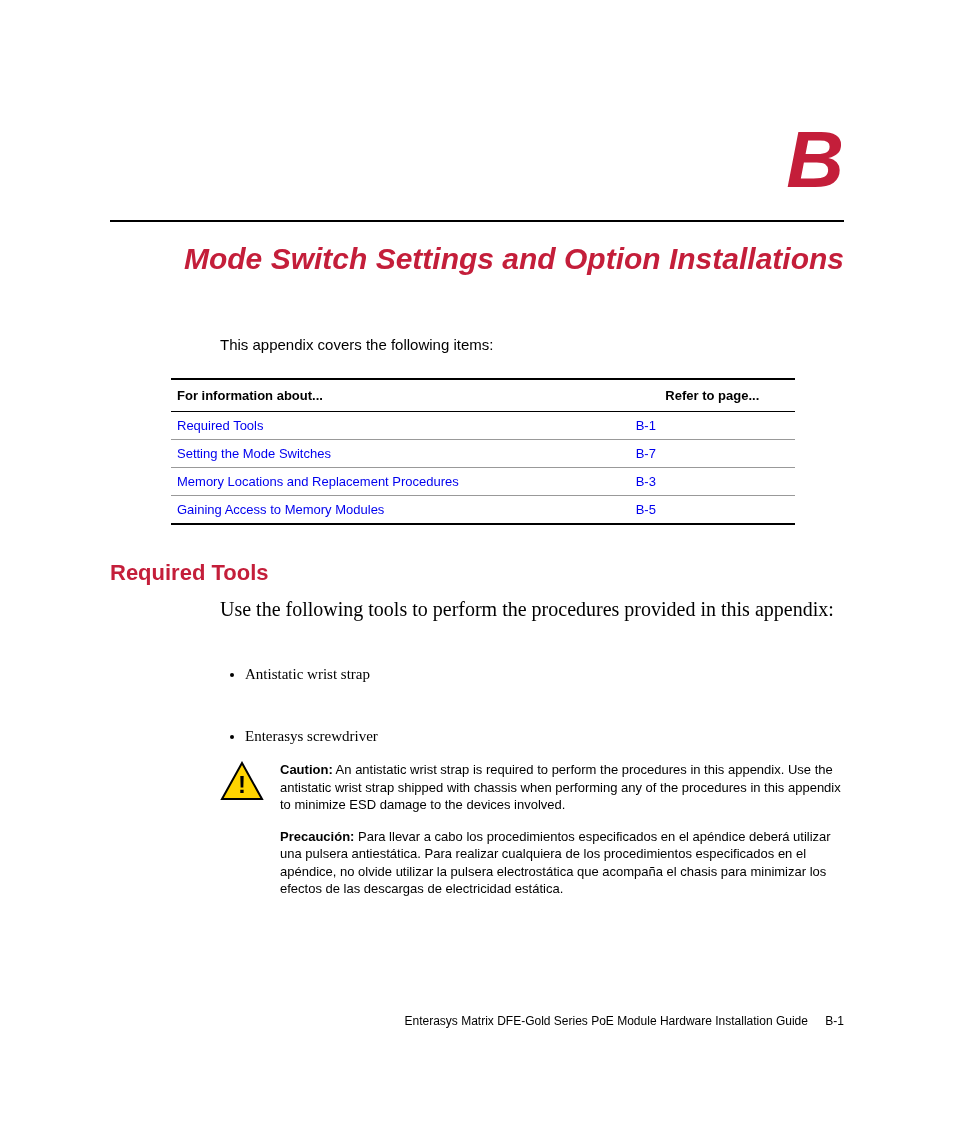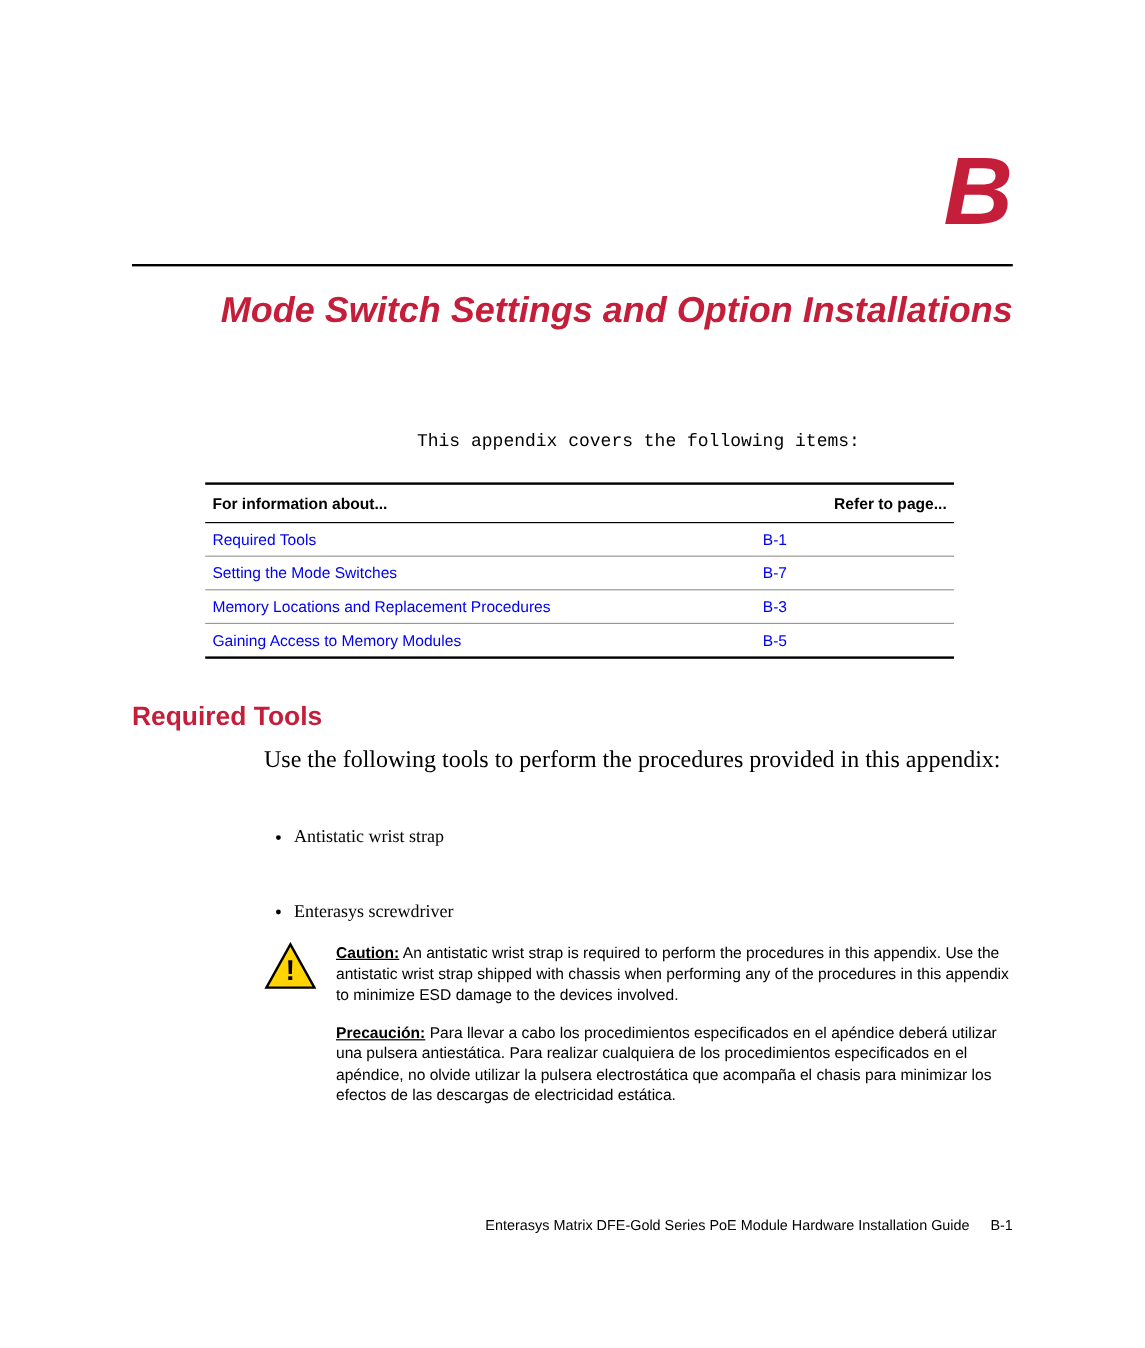--- a/index.html
+++ b/index.html
@@ -28,47 +28,46 @@
   .rule-top {
     border-top: 2px solid #000;
     margin-bottom: 20px;
   }
   .chapter-title {
     font-size: 30px;
     font-weight: bold;
     font-style: italic;
     color: #c41e3a;
     text-align: right;
-    margin-bottom: 84px;
+    margin-bottom: 60px;
     font-family: Arial, Helvetica, sans-serif;
   }
   .intro {
-    font-family: Liberation Mono, monospace;
+    font-family: Liberation Sans, sans-serif;
     font-size: 15px;
     margin-left: 110px;
     margin-bottom: 25px;
-    text-align: center;
   }
   .ref-table {
     width: calc(100% - 110px);
     margin-left: 61px;
     border-collapse: collapse;
     font-size: 13px;
   }
   .ref-table thead tr {
     border-top: 2px solid #000;
     border-bottom: 1px solid #000;
   }
   .ref-table th {
     text-align: left;
     font-weight: bold;
     padding: 8px 6px;
   }
   .ref-table th.page-col {
-    text-align: right;
+    text-align: center;
   }
   .ref-table tbody td {
     padding: 6px 6px;
     border-bottom: 1px solid #999;
   }
   .ref-table tbody tr:last-child td {
     border-bottom: 2px solid #000;
   }
   .link {
     color: #0000ee;
@@ -108,21 +107,20 @@
     flex: 0 0 50px;
     margin-right: 10px;
   }
   .caution-text {
     font-size: 13px;
     line-height: 1.35;
     font-family: Arial, Helvetica, sans-serif;
   }
   .caution-text .bold {
     font-weight: bold;
-    text-decoration: underline;
   }
   .footer {
     position: absolute;
     bottom: 95px;
     right: 110px;
     font-size: 12px;
     font-family: Arial, Helvetica, sans-serif;
   }
   .footer .doctitle {
     margin-right: 14px;

